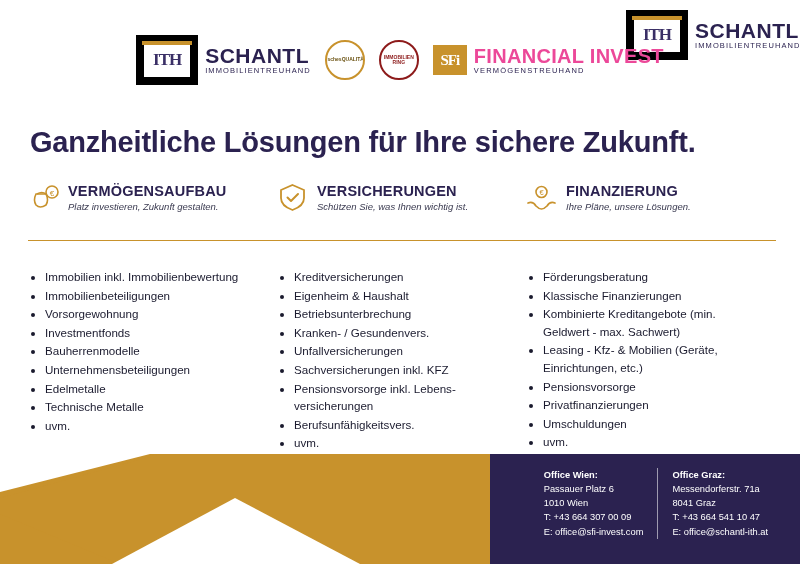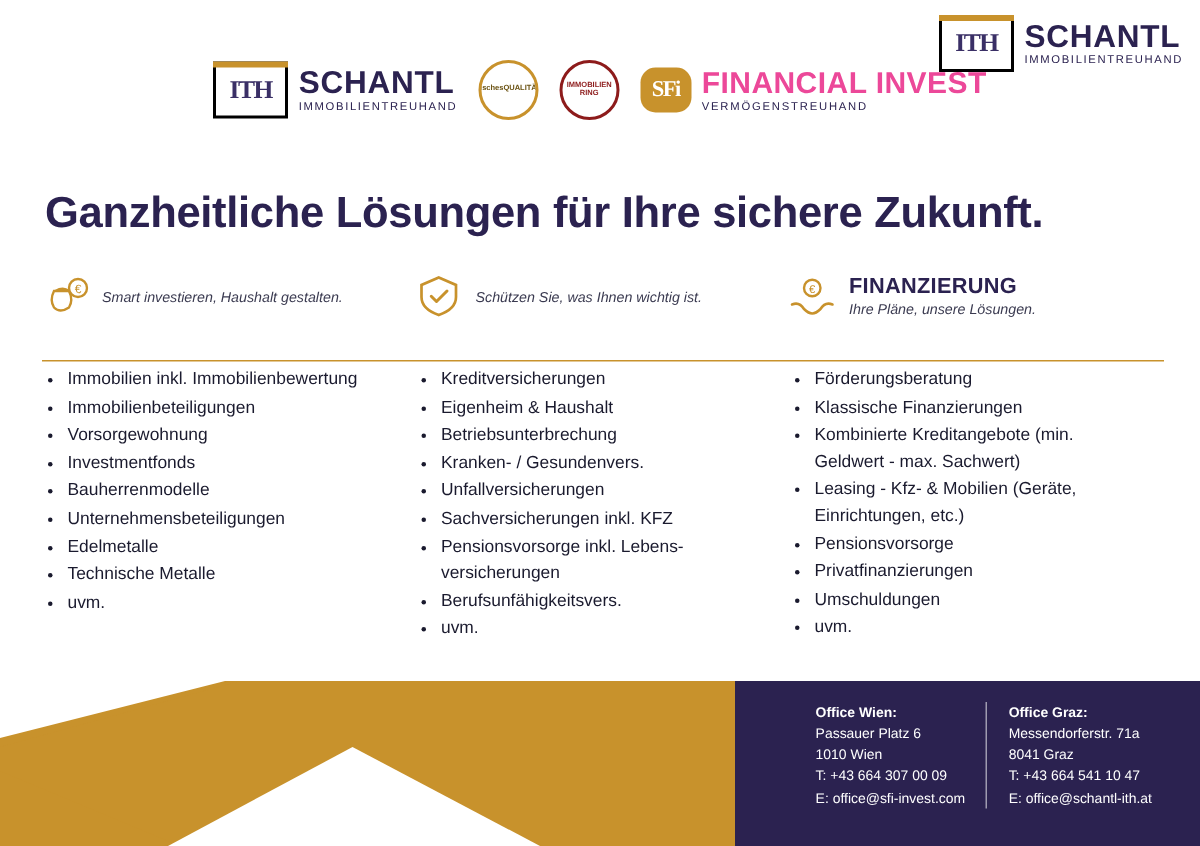--- a/index.html
+++ b/index.html
@@ -14,21 +14,21 @@
   
   .topband{
     position:absolute;top:0;left:0;width:800px;height:96px;
     background:#ffffff;
   }
   .logo-ith-top{
     position:absolute;top:10px;left:626px;
     display:flex;align-items:center;gap:7px;
   }
   .ith-mark{
-    width:46px;height:34px;border:2px solid #000000;
+    width:46px;height:34px;border:8px solid #000000;
     display:flex;align-items:center;justify-content:center;
     color:#3a2f66;font-weight:bold;font-size:17px;letter-spacing:-1px;
     font-family:"Liberation Serif", serif;
     position:relative;
   }
   .ith-mark .bar{
     position:absolute;top:-2px;left:-2px;width:50px;height:4px;background:#c8922c;
   }
   .ith-words{line-height:1.05;}
   .ith-words .big{font-size:21px;font-weight:bold;letter-spacing:.5px;color:#2b2250;font-family:"Liberation Sans",sans-serif;}
@@ -46,21 +46,21 @@
     overflow:hidden;
   }
   .seal.gold{border-color:#c8922c;color:#6a5110;}
   .inkoop{
     font-size:10px;line-height:1.25;text-align:center;color:#1a1a2e;font-weight:bold;
     width:70px;
   }
   .sfi-mark{
     width:34px;height:30px;background:#c8922c;color:#fff;
     display:flex;align-items:center;justify-content:center;
-    font-weight:bold;font-size:15px;font-family:"Liberation Serif",serif;letter-spacing:-1px;border-radius:10px;
+    font-weight:bold;font-size:15px;font-family:"Liberation Serif",serif;letter-spacing:-1px;
   }
   .sfi-words{line-height:1.05;}
   .sfi-words .big{font-size:20px;font-weight:bold;color:#ec4899;letter-spacing:.3px;}
   .sfi-words .small{font-size:7.5px;letter-spacing:1.2px;color:#2b2250;}
 
   
   .headline{
     position:absolute;top:126px;left:30px;width:745px;
     font-size:29px;font-weight:bold;color:#2b2250;letter-spacing:-.2px;
   }
@@ -78,21 +78,21 @@
     font-size:14.5px;font-weight:bold;color:#2b2250;letter-spacing:.2px;
     text-transform:uppercase;
   }
   .col-sub{
     font-size:9.5px;font-style:italic;color:#3a3a50;margin-top:2px;
   }
   .rule{
     position:absolute;top:240px;left:28px;width:748px;height:1px;background:#c8922c;
   }
   .lists{
-    position:absolute;top:244px;left:28px;width:748px;display:flex;
+    position:absolute;top:268px;left:28px;width:748px;display:flex;
   }
   .list{width:249px;padding-right:10px;box-sizing:border-box;}
   .list ul{margin:0;padding-left:17px;}
   .list li{
     font-size:11.6px;line-height:1.52;color:#1a1a2e;margin-bottom:1px;
   }
   .list li::marker{color:#1a1a2e;}
 
   
   .bottom{
@@ -170,34 +170,36 @@
     <div class="col-head">
       <div class="col-icon">
         <svg width="31" height="31" viewBox="0 0 31 31">
           <path d="M8 12 q-3 6 0 11 q4 4 10 0 q3 -5 0 -11 z" fill="none" stroke="#c8922c" stroke-width="1.6"></path>
           <path d="M9 12 q5 -3 9 0" fill="none" stroke="#c8922c" stroke-width="1.6"></path>
           <circle cx="24" cy="10" r="6" fill="none" stroke="#c8922c" stroke-width="1.6"></circle>
           <text x="24" y="13.5" font-size="8" fill="#c8922c" text-anchor="middle" font-family="Liberation Sans, sans-serif">€</text>
         </svg>
       </div>
       <div>
-        <div class="col-sub">Smart investieren, Haushalt gestalten.</div>
+        <div class="col-title">VERMÖGENSAUFBAU</div>
+        <div class="col-sub">Platz investieren, Zukunft gestalten.</div>
       </div>
     </div>
   </div>
 
   <div class="col">
     <div class="col-head">
       <div class="col-icon">
         <svg width="31" height="31" viewBox="0 0 31 31">
           <path d="M15.5 3 L27 8 v8 q0 8 -11.5 12 Q4 24 4 16 V8 z" fill="none" stroke="#c8922c" stroke-width="1.8"></path>
           <path d="M10.5 15.5 l3.5 3.5 l7 -7" fill="none" stroke="#c8922c" stroke-width="2" stroke-linecap="round" stroke-linejoin="round"></path>
         </svg>
       </div>
       <div>
+        <div class="col-title">VERSICHERUNGEN</div>
         <div class="col-sub">Schützen Sie, was Ihnen wichtig ist.</div>
       </div>
     </div>
   </div>
 
   <div class="col">
     <div class="col-head">
       <div class="col-icon">
         <svg width="31" height="31" viewBox="0 0 31 31">
           <circle cx="15.5" cy="10" r="5.5" fill="none" stroke="#c8922c" stroke-width="1.6"></circle>

